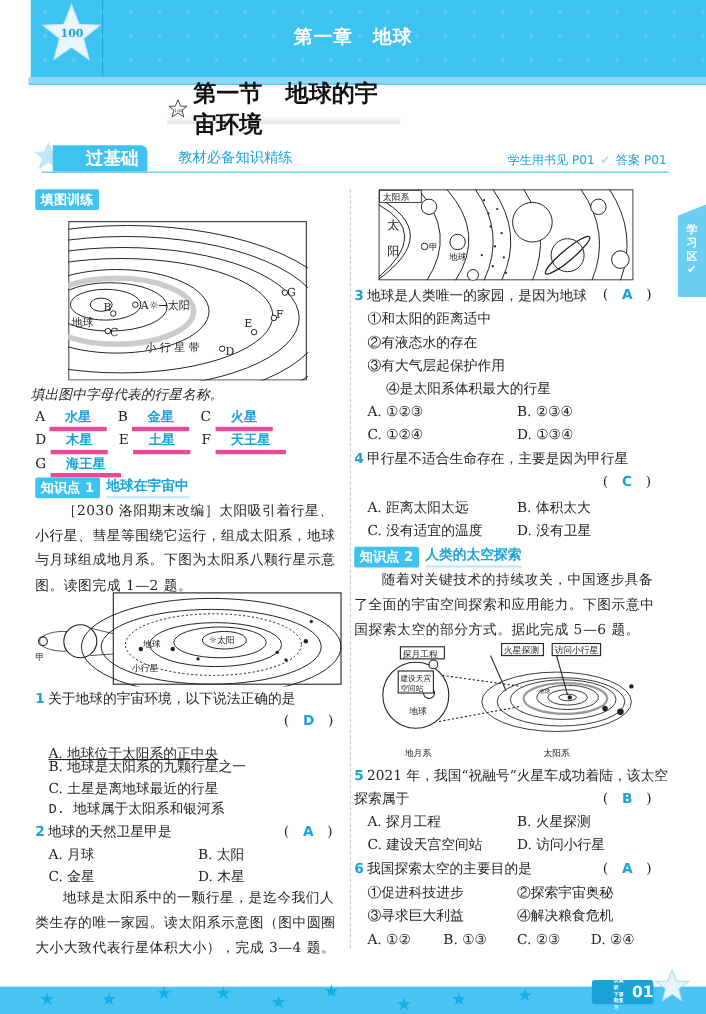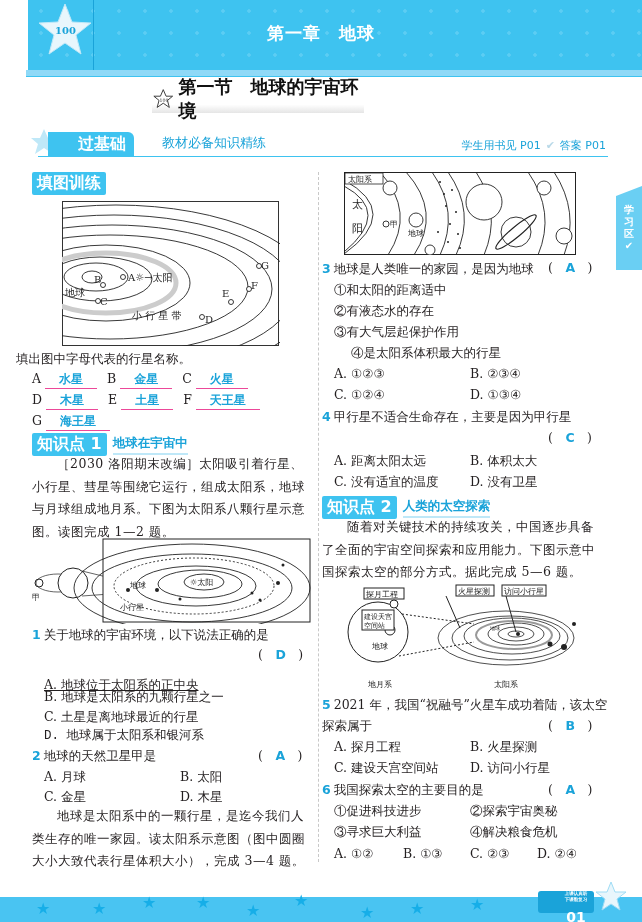--- a/index.html
+++ b/index.html
@@ -19,68 +19,68 @@
   .chapter-title {
     position: absolute; left: 0; top: 22px; width: 642px; text-align: center;
     font-family: "DejaVu Sans", sans-serif; font-weight: bold; font-size: 17px; color: #fff; letter-spacing: 1px;
   }
   .section-title-wrap {
     position: absolute; left: 152px; top: 85px; width: 212px; height: 28px;
     background: linear-gradient(to bottom, #fff 70%, #e5e5e5 100%);
     display: flex; align-items: center; gap: 4px;
   }
   .section-title {
-    font-family: "DejaVu Sans", sans-serif; font-weight: bold; font-size: 18px; color: #111;
+    font-family: "DejaVu Sans", sans-serif; font-weight: bold; font-size: 21px; color: #111;
   }
   .star-badge { width: 24px; height: 24px; }
 
   .band { position: absolute; left: 26px; top: 128px; width: 580px; height: 30px; }
   .band-badge {
     position: absolute; left: 22px; top: 4px; width: 86px; height: 24px; background: #3ec3f0;
     border-radius: 0 6px 0 0;
     color: #fff; font-family: "DejaVu Sans", sans-serif; font-weight: bold; font-size: 16px;
     padding-left: 30px; line-height: 24px;
   }
   .band-icon { position: absolute; left: 4px; top: 0; width: 28px; height: 30px; }
   .band-sub { position: absolute; left: 136px; top: 6px; font-family: "DejaVu Sans", sans-serif; font-size: 13px; color: #1aa3d9; }
   .band-ref { position: absolute; right: 0px; top: 10px; font-family: "DejaVu Sans", sans-serif; font-size: 11px; color: #1aa3d9; }
   .band-ref .chk { color: #b9d9e8; margin: 0 5px; }
   .band-line { position: absolute; left: 12px; top: 28px; width: 570px; height: 8px; border-top: 1px solid #3ec3f0; }
 
   .col-div { position: absolute; left: 318px; top: 172px; height: 690px; border-left: 1px dashed #c8c8c8; }
 
   .tag {
     display: inline-block; background: #3ec3f0; color: #fff; font-family: "DejaVu Sans", sans-serif;
-    font-weight: bold; font-size: 16px; padding: 1px 5px; border-radius: 2px;
+    font-weight: bold; font-size: 12px; padding: 1px 5px; border-radius: 2px;
   }
   .kp { position: absolute; display: flex; align-items: center; gap: 6px; }
   .kp .kp-title { font-family: "DejaVu Sans", sans-serif; font-weight: bold; font-size: 12.5px; color: #1aa3d9; border-bottom: 2px solid #bfe8f8; padding-bottom: 1px; }
 
   .txt { position: absolute; font-size: 12.5px; line-height: 21px; }
   .para { position: absolute; font-size: 12.5px; line-height: 22.5px; text-indent: 2em; letter-spacing: 0.5px; }
   .qnum { color: #1aa3d9; font-family: "DejaVu Sans", sans-serif; font-weight: bold; margin-right: 3px; }
   .ans { color: #1aa3d9; font-weight: bold; font-family: "DejaVu Sans", sans-serif; }
   .paren { position: absolute; font-size: 12.5px; }
   .row2 { position: absolute; display: flex; font-size: 12.5px; }
   .row2 span { display: inline-block; }
-  .fill { display: inline-block; border-bottom: 1px solid #ec4899; text-align: center; color: #1aa3d9; font-family: "DejaVu Sans", sans-serif; font-weight: bold; font-size: 12px; }
+  .fill { display: inline-block; border-bottom: 4px solid #ec4899; text-align: center; color: #1aa3d9; font-family: "DejaVu Sans", sans-serif; font-weight: bold; font-size: 12px; }
 
   .side-tab {
     position: absolute; left: 616px; top: 186px; width: 26px; height: 84px; background: #6acff3;
     clip-path: polygon(0 12%, 100% 0, 100% 100%, 0 100%);
     color: #fff; font-family: "DejaVu Sans", sans-serif; font-weight: bold; font-size: 10px;
     display: flex; flex-direction: column; align-items: center; justify-content: center; line-height: 12px;
   }
   .footer {
     position: absolute; left: 0; top: 897px; width: 642px; height: 25px; background: #49c4f2;
   }
   .footer-star { position: absolute; color: #16aee8; font-size: 16px; }
   .page-badge {
     position: absolute; left: 538px; top: 891px; width: 56px; height: 22px; background: #1aa3d9; border-radius: 3px;
-    display: flex; align-items: center; padding-left: 20px; gap: 6px; flex-direction: column;
+    display: flex; align-items: center; padding-left: 20px; gap: 6px;
   }
   .page-motto { font-family: "DejaVu Sans", sans-serif; font-size: 4.5px; color: #fff; line-height: 6px; font-weight: bold; }
   .page-num { font-family: "DejaVu Sans", sans-serif; font-weight: bold; font-size: 14px; color: #fff; }
   svg text { font-family: "DejaVu Serif", serif; }
 </style>
 </head>
 <body>
 
 <div class="header"></div>
 <svg class="header-logo" viewBox="0 0 58 70">
@@ -150,21 +150,21 @@
   <text x="32" y="82" font-size="10" fill="#222">B</text>
   <text x="3" y="95" font-size="10" fill="#222">地球</text>
   <text x="38" y="104" font-size="10" fill="#222">C</text>
   <text x="143" y="122" font-size="10" fill="#222">D</text>
   <text x="160" y="96" font-size="10" fill="#222">E</text>
   <text x="189" y="88" font-size="10" fill="#222">F</text>
   <text x="199" y="68" font-size="10" fill="#222">G</text>
   <text x="70" y="118" font-size="10" fill="#222">小 行 星 带</text>
 </svg>
 
-<div class="txt" style="left:16px; top:348px;">填出图中字母代表的行星名称。</div>
+<div class="txt" style="left:28px; top:348px;font-style:italic;">填出图中字母代表的行星名称。</div>
 
 <div class="row2" style="left:32px; top:371px; gap:10px;">
   <span><span>A</span> <span class="fill" style="width:52px">水星</span></span>
   <span><span>B</span> <span class="fill" style="width:52px">金星</span></span>
   <span><span>C</span> <span class="fill" style="width:52px">火星</span></span>
 </div>
 <div class="row2" style="left:32px; top:392px; gap:10px;">
   <span><span>D</span> <span class="fill" style="width:52px">木星</span></span>
   <span><span>E</span> <span class="fill" style="width:52px">土星</span></span>
   <span><span>F</span> <span class="fill" style="width:64px">天王星</span></span>

